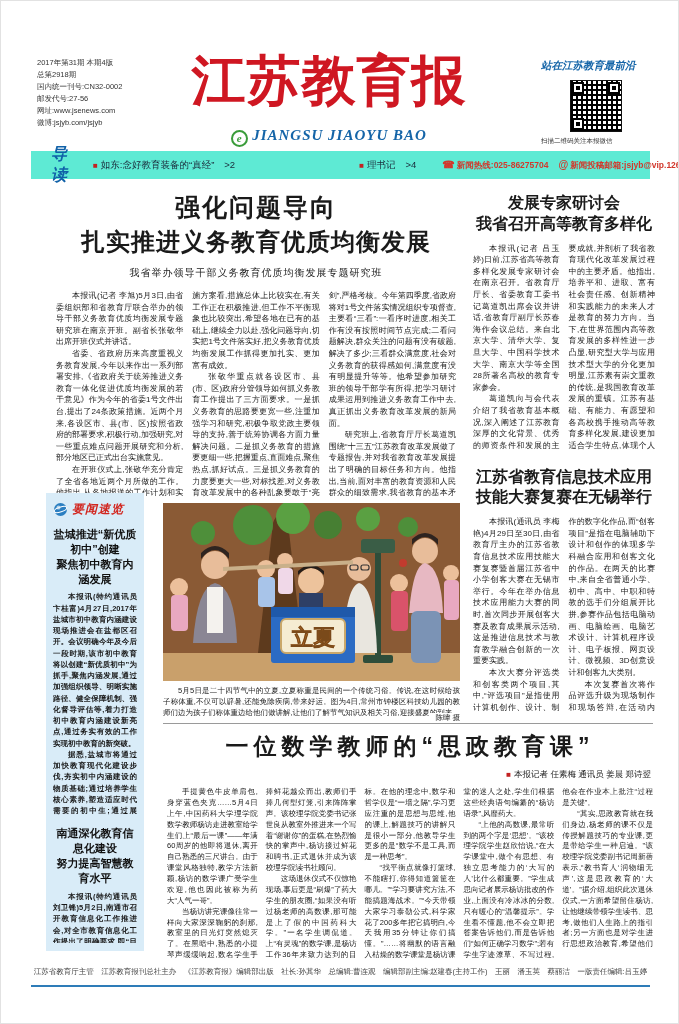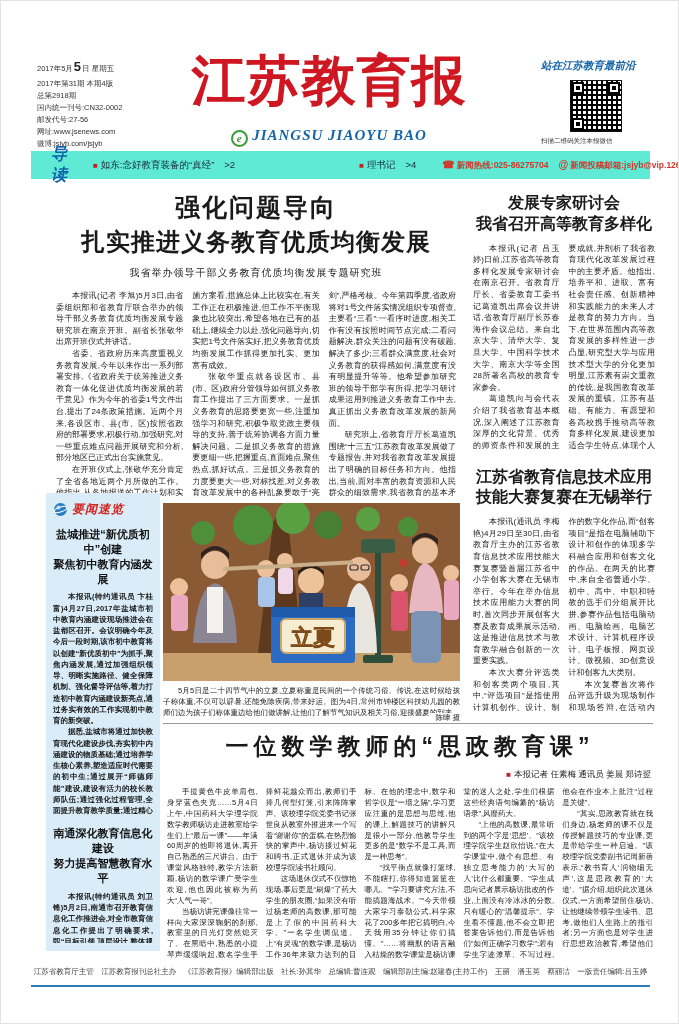--- a/index.html
+++ b/index.html
@@ -42,21 +42,21 @@
   .colbody{column-gap:9px;font-size:8px;line-height:1.45;text-align:justify;overflow:hidden;column-fill:auto;}
   .colbody p{margin:0;text-indent:2em;}
   .main-body{margin-top:10px;height:216px;column-count:3;}
   
   .rside{left:472px;top:192px;width:182px;}
   .rh{text-align:center;font-size:16px;font-weight:900;line-height:1.3;}
   .rbody1{margin-top:8px;height:212px;column-count:2;}
   .rbody2{margin-top:8px;height:198px;column-count:2;}
   .rh2{margin-top:12px;}
   
-  .lbox{left:45px;top:492px;width:114px;height:458px;background:#d9ecf8;box-sizing:border-box;
+  .lbox{left:45px;top:492px;width:98px;height:458px;background:#d9ecf8;box-sizing:border-box;
         padding:8px 7px;display:flex;flex-direction:column;overflow:hidden;}
   .badge{display:flex;align-items:center;}
   .badge-label{color:#d2261f;font-weight:bold;font-style:italic;font-size:12px;margin-left:4px;letter-spacing:1px;}
   .bh{text-align:center;font-size:11px;font-weight:900;line-height:1.35;margin-top:9px;color:#111;}
   .bbody{font-size:7.5px;line-height:1.5;text-align:justify;margin-top:5px;overflow:hidden;font-weight:bold;}
   .bbody p{margin:0;text-indent:2em;}
   .bbody1{height:226px;}
   .bbody2{flex:1;}
   
   .photo{left:162px;top:502px;width:297px;}
@@ -73,21 +73,20 @@
   
   .footer{left:30px;top:966px;width:619px;text-align:center;font-size:7.5px;color:#444;}
   .bline{left:30px;top:984px;width:619px;height:2px;background:#2e7cb8;}
 </style>
 </head>
 <body>
 
 <div class="page">
 
   <div class="abs info">
-    <div><span>2017年5月</span><span class="day">5</span><span>日 星期五</span></div>
     <div>2017年第31期 本期4版</div>
     <div>总第2918期</div>
     <div>国内统一刊号:CN32-0002</div>
     <div>邮发代号:27-56</div>
     <div>网址:www.jsenews.com</div>
     <div>微博:jsjyb.com/jsjyb</div>
   </div>
 
   <div class="abs mast-title">江苏教育报</div>
   <div class="abs mast-eng">

